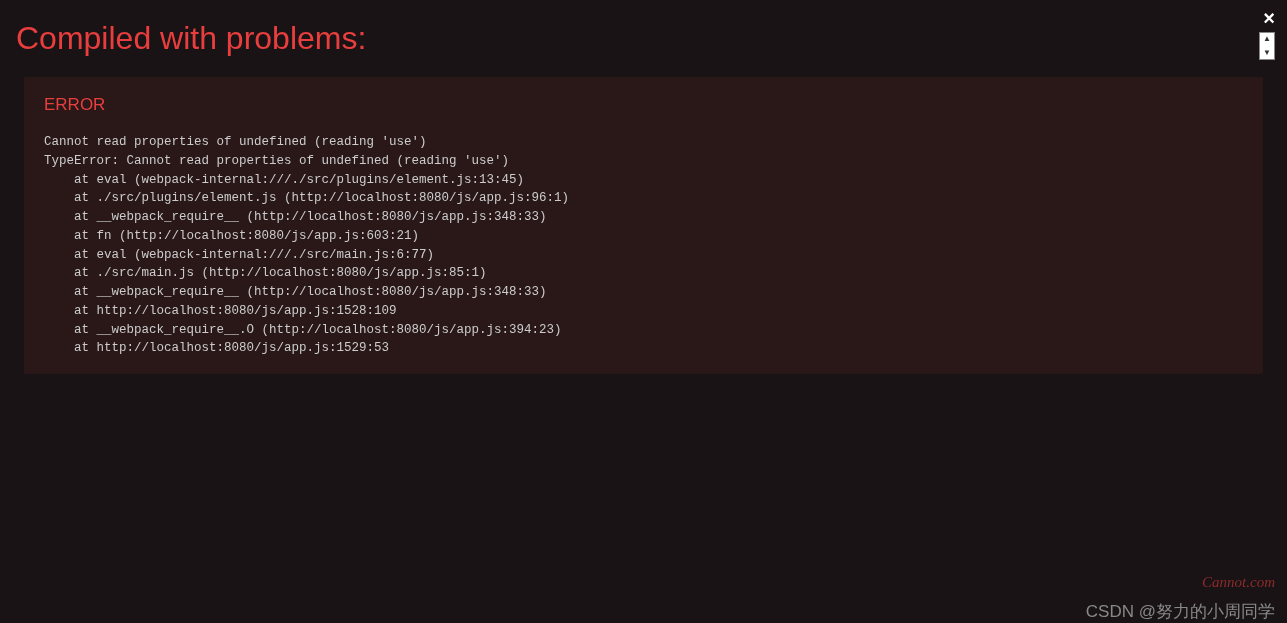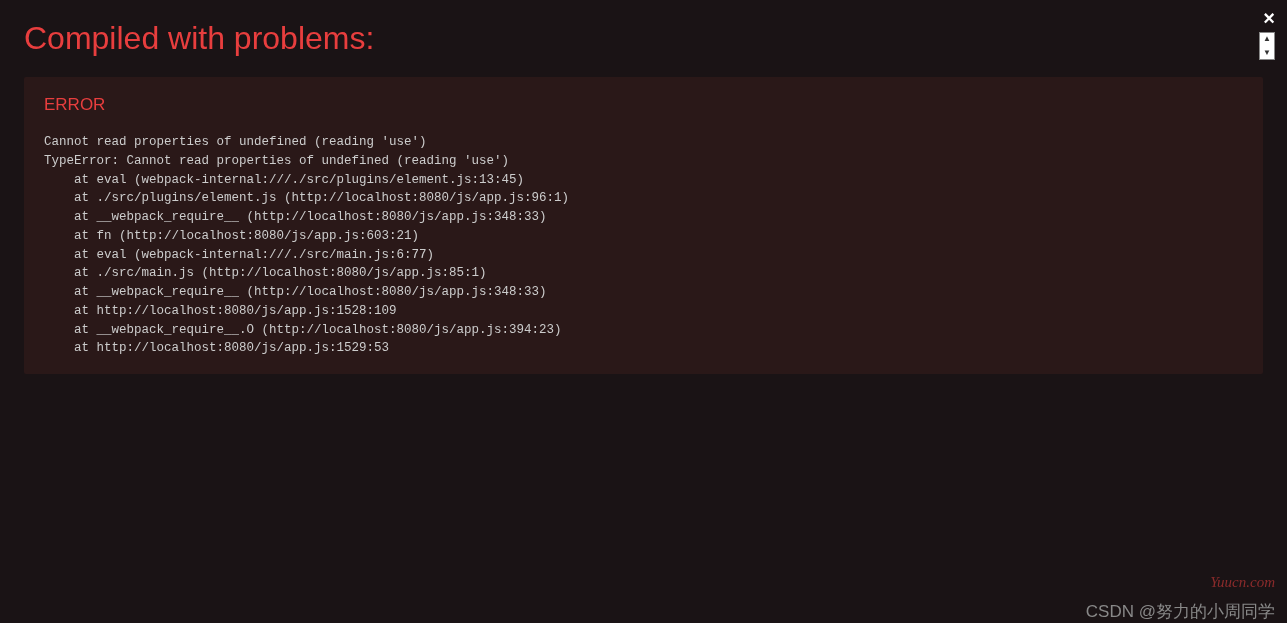--- a/index.html
+++ b/index.html
@@ -12,21 +12,21 @@
       width: 1287px;
       height: 623px;
       font-family: -apple-system, BlinkMacSystemFont, "Segoe UI", Arial, sans-serif;
       position: relative;
       overflow: hidden;
     }
     .header {
       display: flex;
       justify-content: space-between;
       align-items: flex-start;
-      padding: 20px 24px 20px 24px;
+      padding: 20px 24px 20px 16px;
     }
     .title {
       color: #e83e3e;
       font-size: 32px;
       font-weight: 400;
     }
     .close-button {
       color: #ffffff;
       font-size: 20px;
       font-weight: bold;
@@ -115,14 +115,14 @@
     at __webpack_require__ (http://localhost:8080/js/app.js:348:33)
     at fn (http://localhost:8080/js/app.js:603:21)
     at eval (webpack-internal:///./src/main.js:6:77)
     at ./src/main.js (http://localhost:8080/js/app.js:85:1)
     at __webpack_require__ (http://localhost:8080/js/app.js:348:33)
     at http://localhost:8080/js/app.js:1528:109
     at __webpack_require__.O (http://localhost:8080/js/app.js:394:23)
     at http://localhost:8080/js/app.js:1529:53</div>
 </div>
 
-<div class="watermark-1">Yuucn.com</div>
+<div class="watermark-1">Cannot.com</div>
 <div class="watermark-2">CSDN @努力的小周同学</div>
 
 </body></html>

